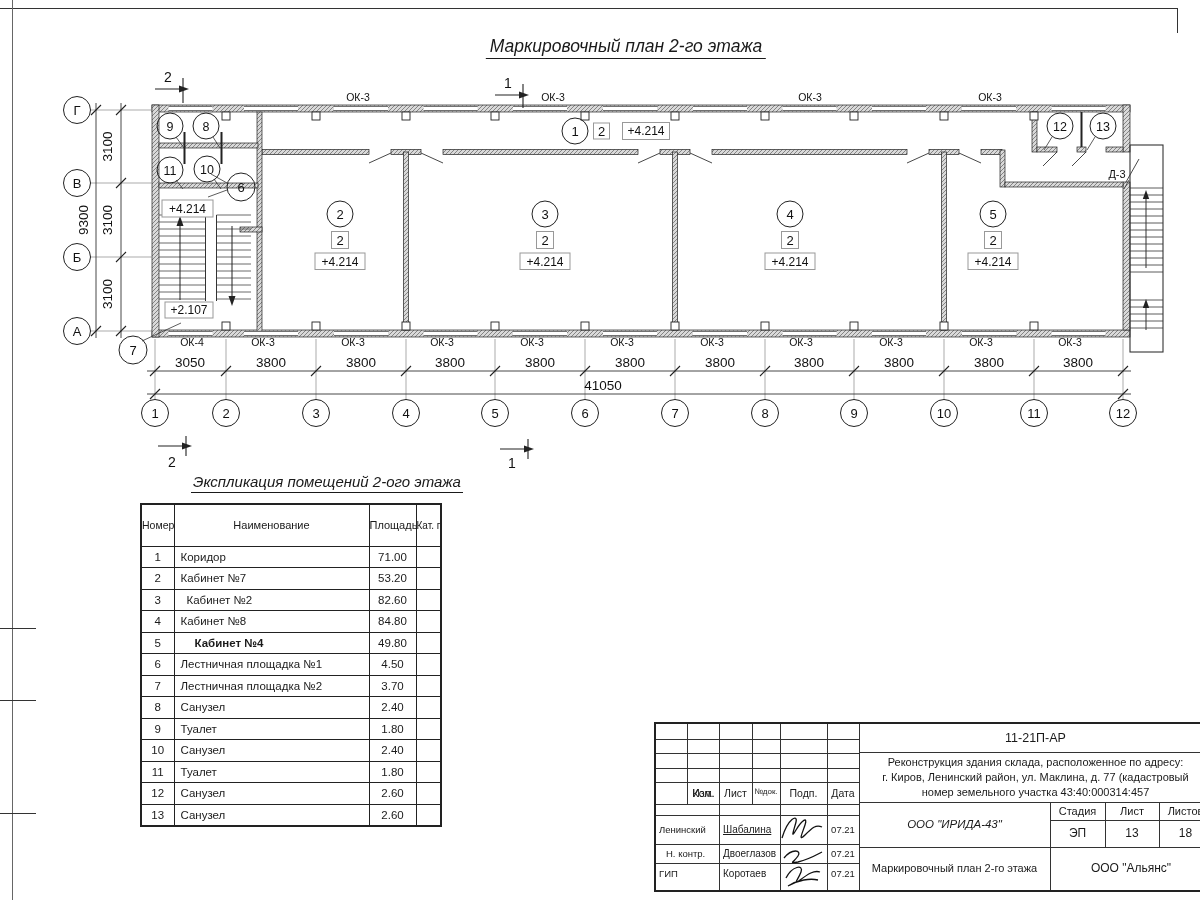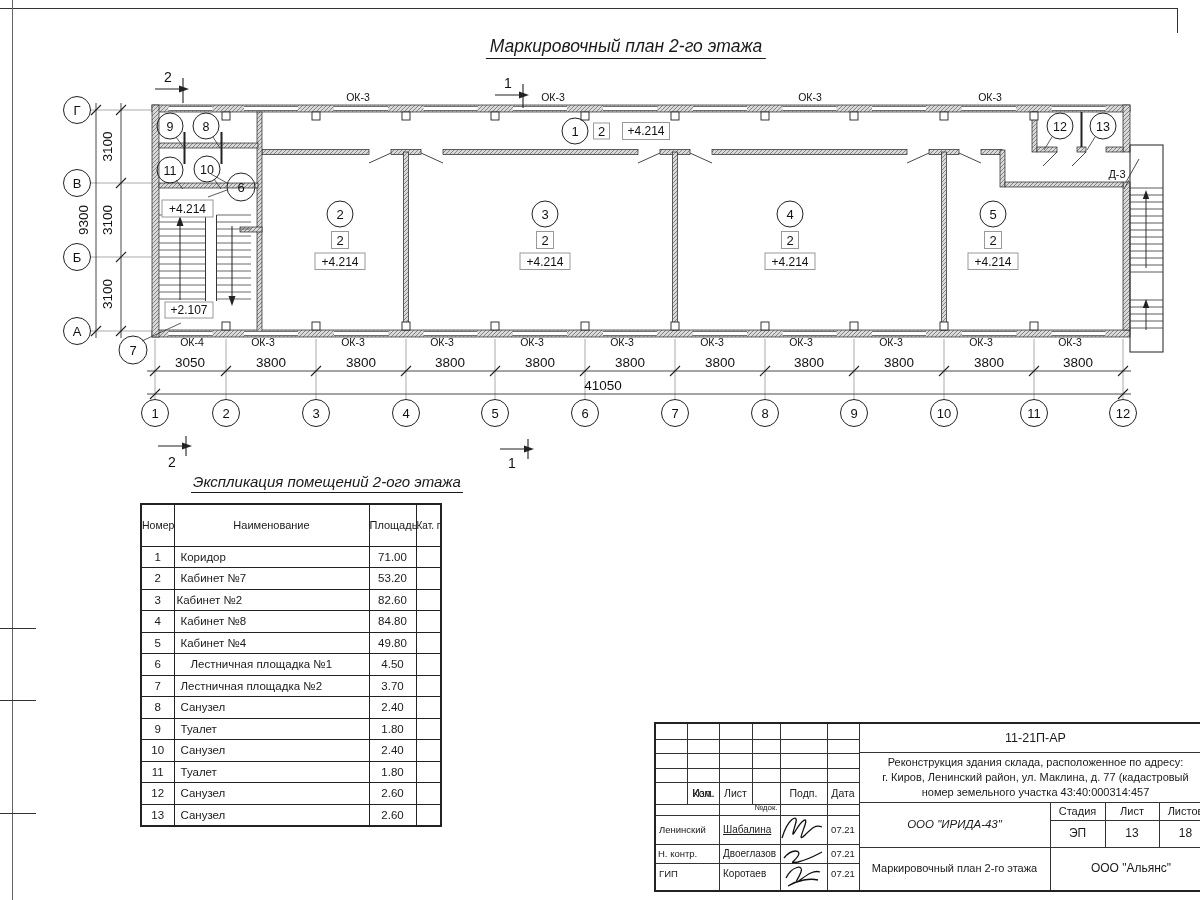--- a/index.html
+++ b/index.html
@@ -322,39 +322,39 @@
         <td></td>
       </tr>
   <tr style="height:21.5px;">
         <td align="center">2</td>
         <td style="padding-left:6px;">Кабинет №7</td>
         <td align="center">53.20</td>
         <td></td>
       </tr>
   <tr style="height:21.5px;">
         <td align="center">3</td>
-        <td style="padding-left:2px;">Кабинет №2</td>
+        <td style="padding-left:12px;">Кабинет №2</td>
         <td align="center">82.60</td>
         <td></td>
       </tr>
   <tr style="height:21.5px;">
         <td align="center">4</td>
         <td style="padding-left:6px;">Кабинет №8</td>
         <td align="center">84.80</td>
         <td></td>
       </tr>
   <tr style="height:21.5px;">
         <td align="center">5</td>
-        <td style="padding-left:6px;">Кабинет №4</td>
+        <td style="padding-left:20px;font-weight:bold;">Кабинет №4</td>
         <td align="center">49.80</td>
         <td></td>
       </tr>
   <tr style="height:21.5px;">
         <td align="center">6</td>
-        <td style="padding-left:16px;">Лестничная площадка №1</td>
+        <td style="padding-left:6px;">Лестничная площадка №1</td>
         <td align="center">4.50</td>
         <td></td>
       </tr>
   <tr style="height:21.5px;">
         <td align="center">7</td>
         <td style="padding-left:6px;">Лестничная площадка №2</td>
         <td align="center">3.70</td>
         <td></td>
       </tr>
   <tr style="height:21.5px;">
@@ -417,28 +417,28 @@
   <div class="hline" style="left:0;top:120px;width:203px;"></div>
   <div class="hline" style="left:0;top:139px;width:203px;"></div>
   <div class="hline" style="left:203px;top:28px;width:343px;"></div>
   <div class="hline" style="left:203px;top:78px;width:343px;"></div>
   <div class="hline" style="left:203px;top:123px;width:343px;"></div>
   <div class="hline" style="left:394px;top:96px;width:152px;"></div>
 
   <div class="cell" style="left:0;top:58px;width:31px;height:22px;font-size:10.5px;margin-left:32px;">Изм.</div>
   <div class="cell" style="left:31px;top:58px;width:32px;height:22px;font-size:10.5px;">Кол.</div>
   <div class="cell" style="left:63px;top:58px;width:33px;height:22px;font-size:10.5px;">Лист</div>
-  <div class="cell" style="left:96px;top:72px;width:28px;height:22px;font-size:8px;">№док.</div>
+  <div class="cell" style="left:96px;top:56px;width:28px;height:22px;font-size:8px;">№док.</div>
   <div class="cell" style="left:124px;top:58px;width:47px;height:22px;font-size:10.5px;">Подп.</div>
   <div class="cell" style="left:171px;top:58px;width:32px;height:22px;font-size:10.5px;">Дата</div>
 
   <div class="cell left" style="left:3px;top:91px;width:60px;height:29px;font-size:9.5px;">Ленинский</div>
   <div class="cell left" style="left:67px;top:91px;width:57px;height:29px;font-size:10px;text-decoration:underline;">Шабалина</div>
   <div class="cell" style="left:171px;top:91px;width:32px;height:29px;font-size:9.5px;">07.21</div>
-  <div class="cell left" style="left:2px;top:120px;width:60px;height:19px;font-size:9.5px;">Н. контр.</div>
+  <div class="cell left" style="left:10px;top:120px;width:60px;height:19px;font-size:9.5px;">Н. контр.</div>
   <div class="cell left" style="left:67px;top:120px;width:57px;height:19px;font-size:10px;">Двоеглазов</div>
   <div class="cell" style="left:171px;top:120px;width:32px;height:19px;font-size:9.5px;">07.21</div>
   <div class="cell left" style="left:3px;top:139px;width:60px;height:20px;font-size:9.5px;">ГИП</div>
   <div class="cell left" style="left:67px;top:139px;width:57px;height:20px;font-size:10px;">Коротаев</div>
   <div class="cell" style="left:171px;top:139px;width:32px;height:20px;font-size:9.5px;">07.21</div>
 
   <svg class="ab" style="left:122px;top:86px;" width="52" height="36" viewBox="0 0 52 36">
     <path d="M4,28 C10,8 20,4 18,12 C16,20 12,30 18,20 C24,10 30,6 27,15 C24,24 20,32 27,25 C34,18 38,14 44,17" fill="none" stroke="#111" stroke-width="1.3"></path>
   </svg>
   <svg class="ab" style="left:122px;top:120px;" width="52" height="46" viewBox="0 0 52 46">

